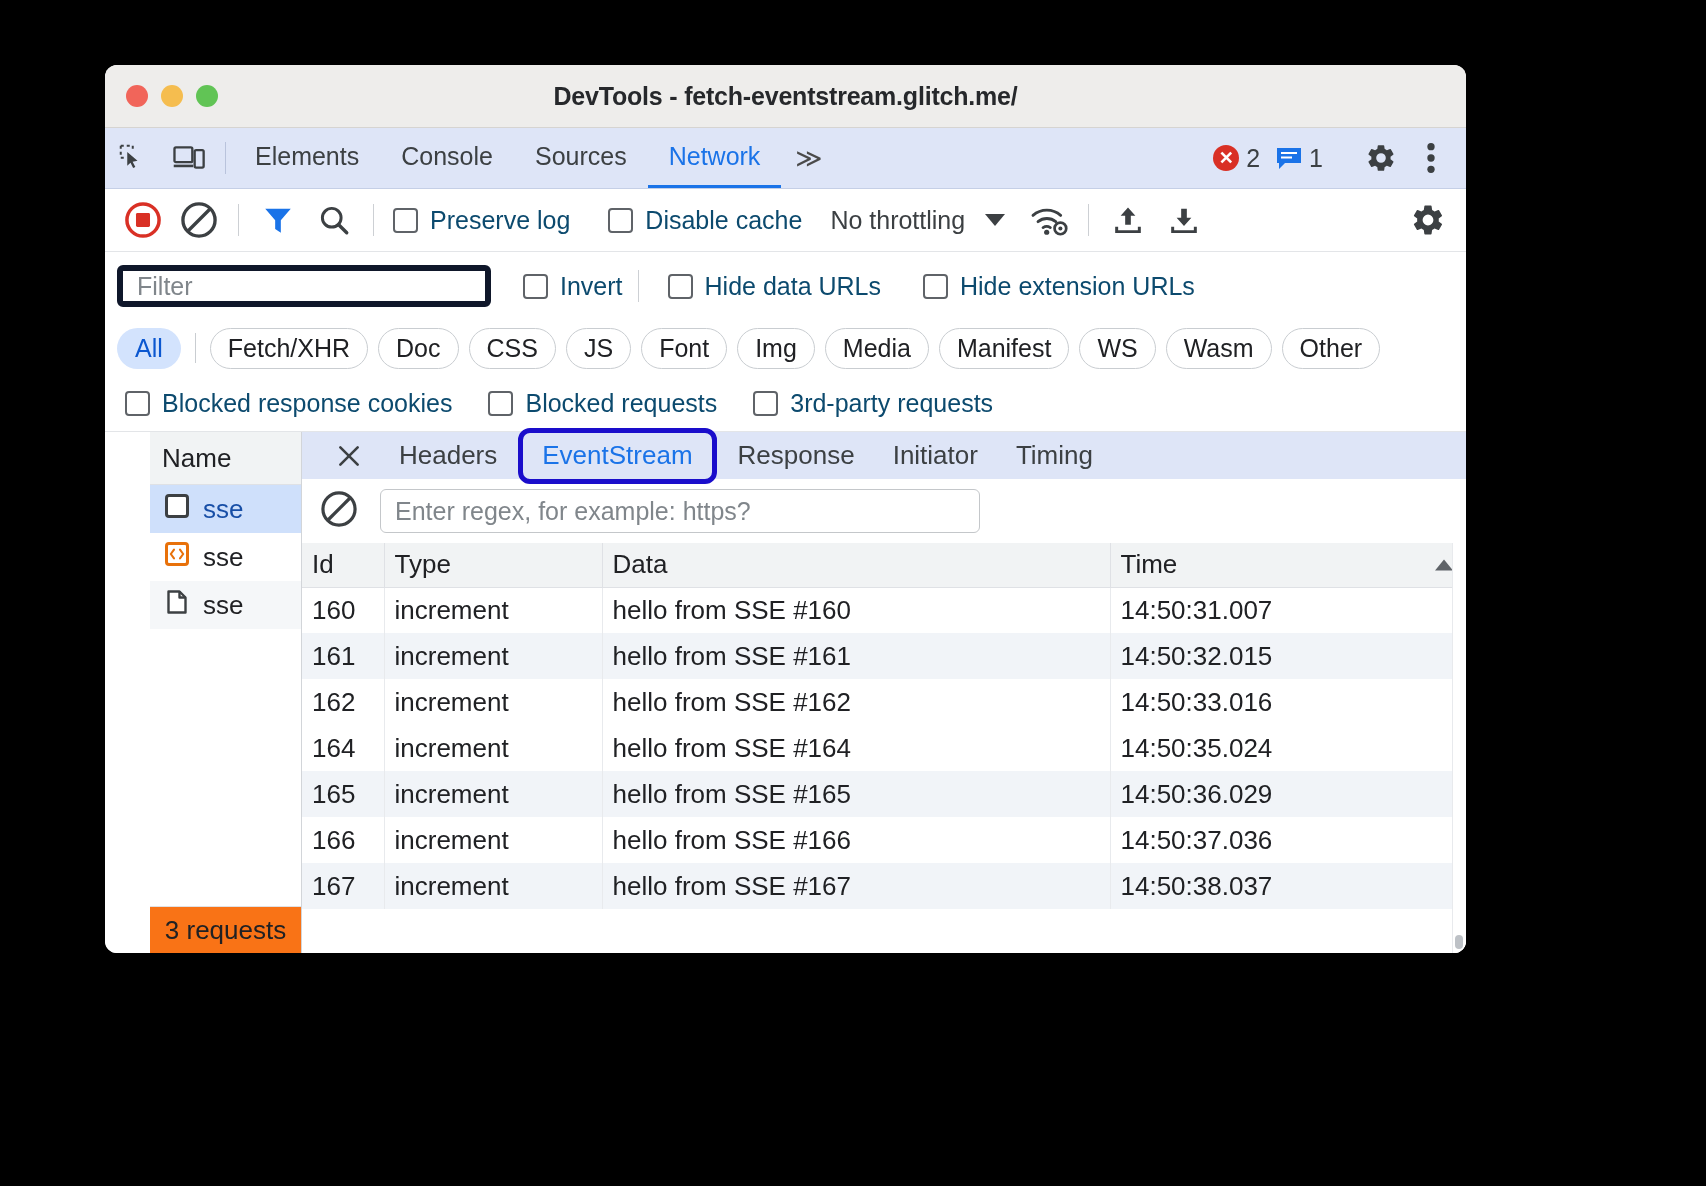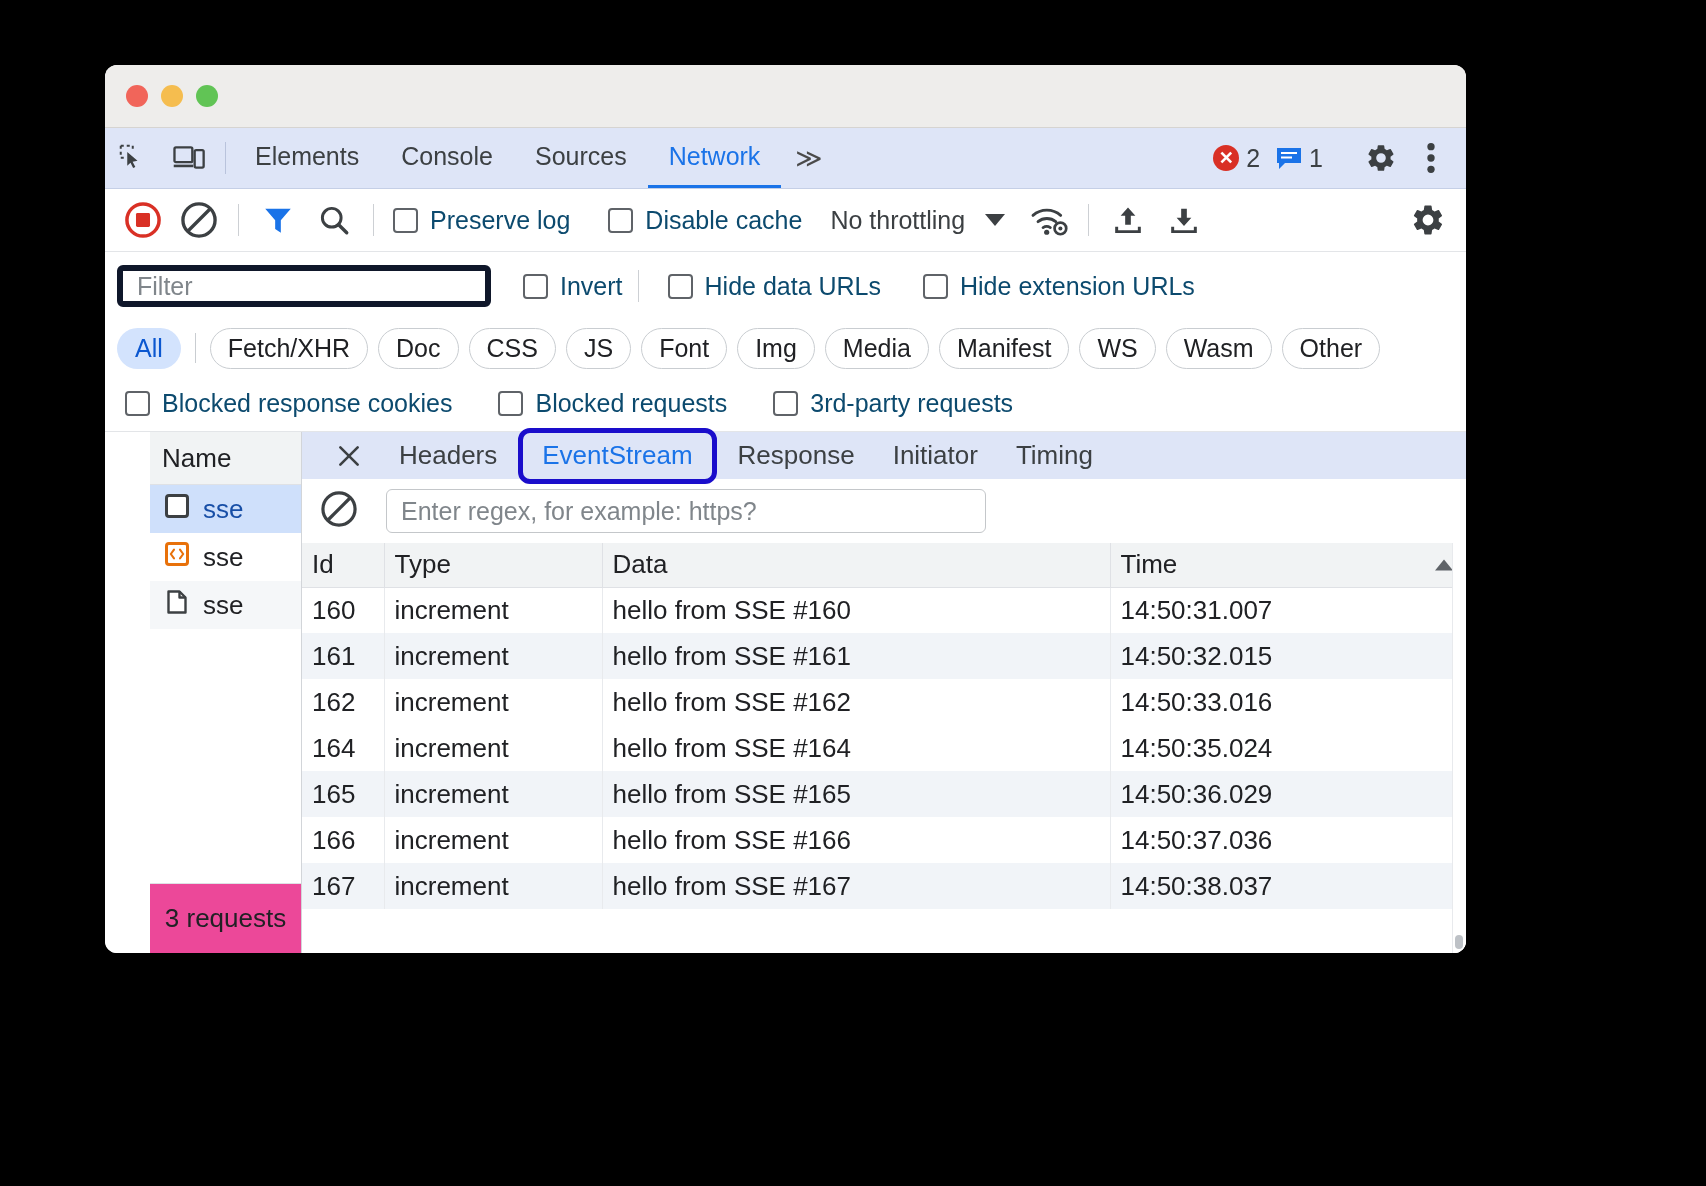--- a/index.html
+++ b/index.html
@@ -114,21 +114,21 @@
   .pill {
     height: 41px; padding: 0 17px; border-radius: 21px; border: 1px solid #c9cdd1;
     display: flex; align-items: center; justify-content: center;
     font-size: 25px; color: #202124; cursor: pointer; background: #fff;
     white-space: nowrap;
   }
   .pill.active { background: #d3e3fd; border-color: transparent; color: #0b57d0; }
   .pill-sep { width: 1px; height: 30px; background: #c9cdd1; margin: 0 4px; flex: none; }
   
   .blocked-bar {
-    height: 56px; display: flex; align-items: center; padding: 0 14px; gap: 34px;
+    height: 56px; display: flex; align-items: center; padding: 0 14px; gap: 24px;
     background: #fff; flex: none;
     border-bottom: 1px solid #e3e5e8;
   }
   
   .split { flex: 1; display: flex; min-height: 0; }
   .left-pane {
     width: 197px; flex: none; display: flex; flex-direction: column;
     border-right: 1px solid #d2d5d9; background: #fff; padding-left: 45px;
   }
   .col-head {
@@ -137,43 +137,43 @@
     border-bottom: 1px solid #dfe1e5;
   }
   .req-list { flex: 1; overflow: hidden; }
   .req-row {
     height: 48px; display: flex; align-items: center; gap: 13px; padding: 0 14px;
     font-size: 26px; color: #202124; cursor: pointer;
   }
   .req-row.selected { background: #cfe0fb; color: #174ea6; }
   .req-row.alt { background: #f5f7f9; }
   .footer-bar {
-    height: 70px; display: flex; align-items: center; justify-content: center;
+    height: 47px; display: flex; align-items: center; justify-content: center;
     font-size: 26px; color: #202124; border-top: 1px solid #dfe1e5; flex: none;
-    background: #ec4899;
+    background: #f97316;
   }
   .right-pane { flex: 1; display: flex; flex-direction: column; min-width: 0; background: #fff; }
   .panel-tabs {
     height: 47px; background: #dee5f7; display: flex; align-items: center;
     padding-left: 16px; gap: 0; flex: none; position: relative;
   }
   .ptab {
     padding: 0 19px; height: 53px; display: flex; align-items: center;
     font-size: 26px; color: #3c4043; cursor: pointer;
   }
   .ptab.close { padding: 0 18px; }
   .ptab.active {
     color: #1a73e8;
     border: 5px solid #1a0dcb;
     border-radius: 12px;
     height: 56px;
     margin: 0 2px;
   }
   .regex-bar {
-    height: 64px; display: flex; align-items: center; gap: 28px; padding: 0 18px;
+    height: 64px; display: flex; align-items: center; gap: 22px; padding: 0 18px;
     flex: none; background: #fff;
   }
   .regex-input {
     flex: 1; max-width: 600px; height: 44px; border: 1px solid #c4c7ca; border-radius: 6px;
     padding: 0 14px; font-size: 25px; color: #3c4043; background: #fff;
     font-family: "Liberation Sans", sans-serif;
   }
   .regex-input::placeholder { color: #80868b; }
   .es-table { flex: 1; display: flex; flex-direction: column; min-height: 0; overflow: hidden; position: relative; }
   table.es { width: 100%; border-collapse: collapse; table-layout: fixed; }
@@ -210,20 +210,21 @@
 <body>
 
 <div class="window">
 
   <div class="titlebar">
     <div class="traffic">
       <div class="dot red"></div>
       <div class="dot yellow"></div>
       <div class="dot green"></div>
     </div>
+    <div class="win-title">DevTools - fetch-eventstream.glitch.me/</div>
   </div>
 
   <div class="dt-tabs">
     <div class="dt-tool">
       <svg width="30" height="30" viewBox="0 0 24 24">
         <g fill="none" stroke="#3c4043" stroke-width="1.6" stroke-dasharray="2.4 2.4">
           <path d="M2.2 2.2h9.6M2.2 2.2v9.6M11.8 2.2v3M2.2 11.8h3"></path>
         </g>
         <path d="M7.4 7.2 L15.6 14.2 L11.7 14.9 L13.9 19.1 L12.1 20 L10 15.7 L7.4 18.2 Z" fill="#3c4043"></path>
       </svg>

